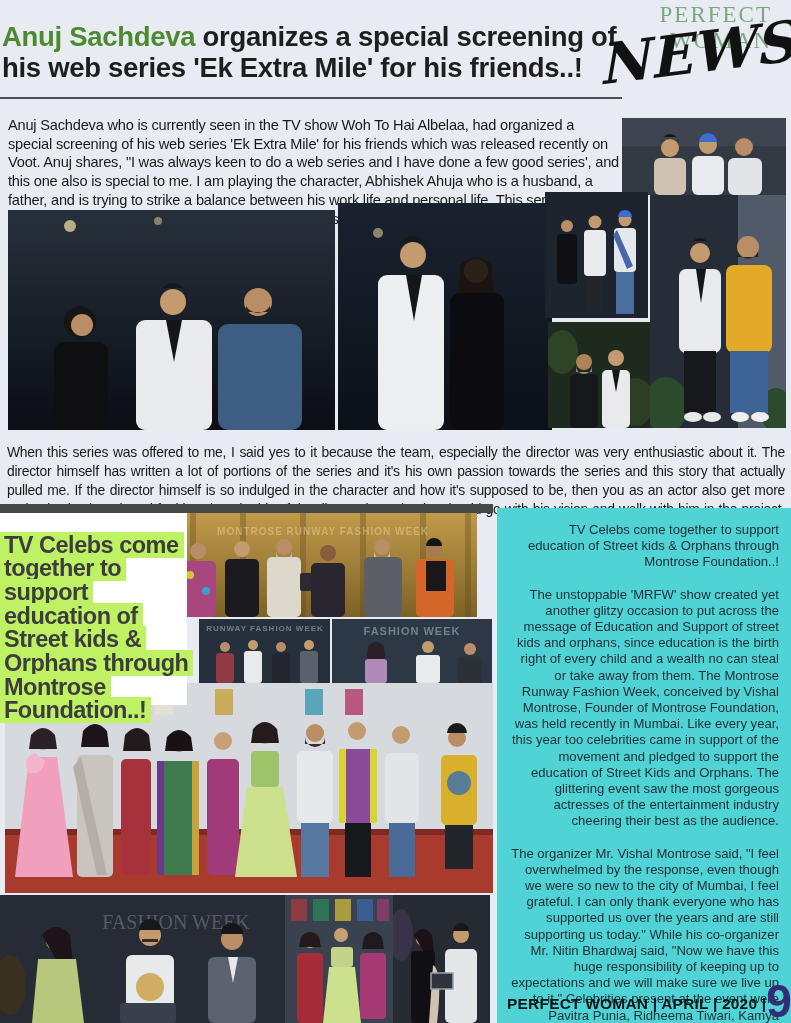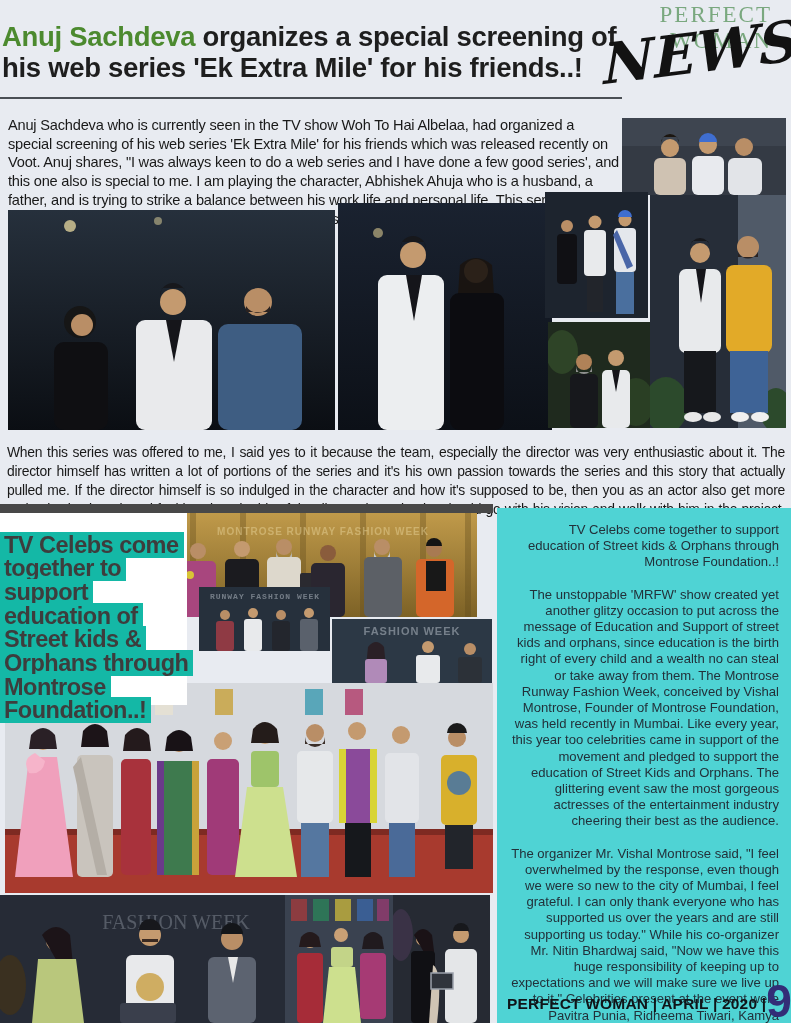--- a/index.html
+++ b/index.html
@@ -48,21 +48,21 @@
   }
   .headline-underlay{
     position:absolute; left:0; top:513px; width:187px; height:192px; background:#ffffff; z-index:3;
   }
   .story2-headline{
     position:absolute; left:0; top:514px; width:240px; z-index:4;
     font-size:23.5px; line-height:23.7px; font-weight:bold; color:#3d3d3d;
     letter-spacing:-0.5px;
   }
   .story2-headline span{
-    white-space:pre-line; background:#14b8a6; padding:0 5px 0 4px;
+    white-space:pre-line; background:#bef264; padding:0 5px 0 4px;
     -webkit-box-decoration-break:clone; box-decoration-break:clone;
   }
   .cyan-panel{
     position:absolute; left:497px; top:508px; width:294px; height:515px;
     background:#4fd3d4; box-sizing:border-box; padding:14px 12px 0 12px;
     text-align:right; font-size:13.1px; line-height:16.2px; color:#22313a;
     z-index:2;
   }
   .cyan-panel .blk{ margin:0 0 16px 0; }
   .panel-footer{
@@ -243,21 +243,21 @@
       <circle cx="212" cy="34" r="8" fill="#b98e66"></circle>
         <path d="M204 38 a8 8 0 0 0 16 0 l0 10 -16 0 z" fill="#c8c8c8"></path>
         <rect x="194" y="44" width="38" height="60" rx="5" fill="#5c6066"></rect>
       <circle cx="264" cy="36" r="8" fill="#a87a52"></circle>
         <path d="M256 33 a8 8 0 0 1 16 0 z" fill="#141414"></path>
         <rect x="246" y="46" width="38" height="58" rx="5" fill="#d4662a"></rect>
         <rect x="256" y="48" width="20" height="30" fill="#181818"></rect>
     </svg>
   </div>
 
-  <div class="photo" style="left:199px;top:587px;width:131px;height:64px;font-family:Liberation Mono, monospace;">
+  <div class="photo" style="left:199px;top:619px;width:131px;height:64px;">
     <svg viewBox="0 0 131 64" preserveAspectRatio="none">
       <rect width="131" height="64" fill="#26303c"></rect>
       <text x="66" y="12" text-anchor="middle" font-size="8" fill="#cfd6de" class="ghost-text">RUNWAY FASHION WEEK</text>
       <circle cx="26" cy="28" r="5" fill="#b98e66"></circle>
         <rect x="17" y="34" width="18" height="30" rx="3" fill="#8f3a44"></rect>
       <circle cx="54" cy="26" r="5" fill="#c49a6f"></circle>
         <rect x="45" y="32" width="18" height="32" rx="3" fill="#e8eaec"></rect>
       <circle cx="82" cy="28" r="5" fill="#b98e66"></circle>
         <rect x="73" y="34" width="18" height="30" rx="3" fill="#23262d"></rect>
       <circle cx="110" cy="26" r="5" fill="#c49a6f"></circle>

